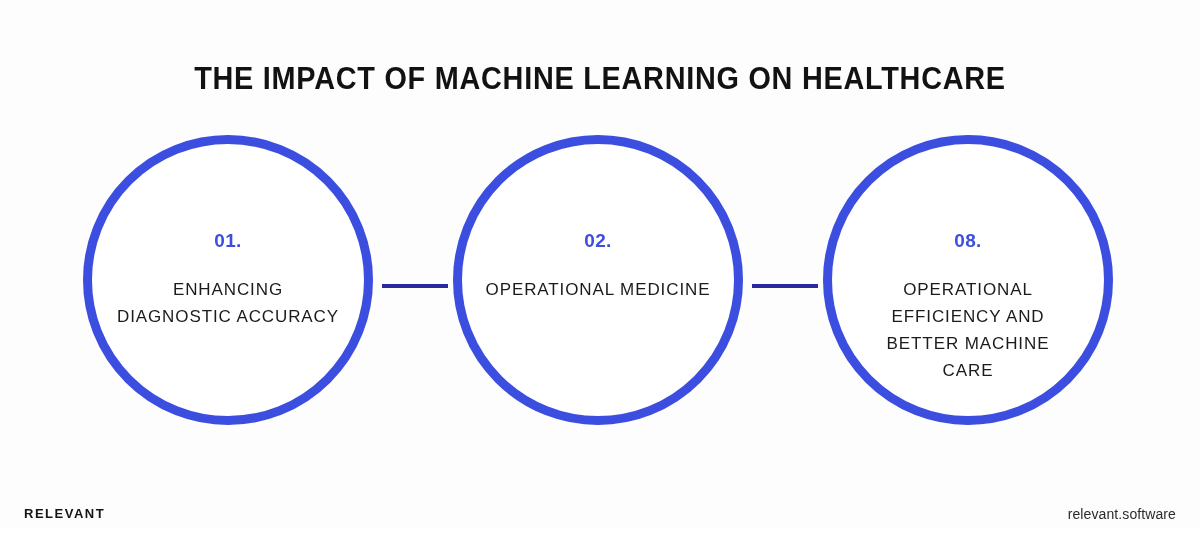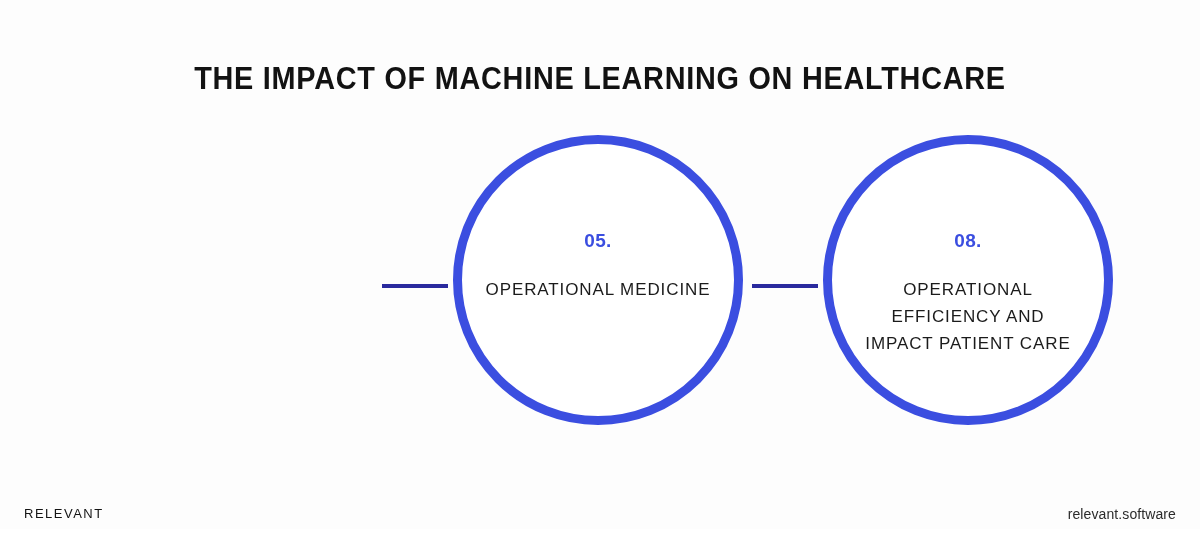--- a/index.html
+++ b/index.html
@@ -134,21 +134,21 @@
     width: 230px;
   }
   .step-label.narrow { width: 215px; }
 
   
   .footer-left {
     position: absolute;
     left: 24px;
     top: 506px;
     font-family: "Liberation Sans", sans-serif;
-    font-weight: normal;
+    font-weight: bold;
     font-size: 13px;
     letter-spacing: 1.5px;
     color: #141414;
   }
   .footer-right {
     position: absolute;
     right: 24px;
     top: 506px;
     font-family: "Liberation Sans", sans-serif;
     font-weight: normal;
@@ -160,35 +160,43 @@
 </head>
 <body>
 
 <div id="canvas">
 
   <h1 class="title">THE IMPACT OF MACHINE LEARNING ON HEALTHCARE</h1>
 
   <div class="connector c1"></div>
   <div class="connector c2"></div>
 
+  <div class="circle-wrap w1">
+    <div class="halo"></div>
+    <div class="ring"></div>
+    <div class="circle-content">
+      <div class="step-number">01.</div>
+      <div class="step-label">ENHANCING DIAGNOSTIC ACCURACY</div>
+    </div>
+  </div>
 
   <div class="circle-wrap w2">
     <div class="halo"></div>
     <div class="ring"></div>
     <div class="circle-content">
-      <div class="step-number">05.</div>
+      <div class="step-number">02.</div>
       <div class="step-label">OPERATIONAL MEDICINE</div>
     </div>
   </div>
 
   <div class="circle-wrap w3">
     <div class="halo"></div>
     <div class="ring"></div>
     <div class="circle-content">
       <div class="step-number">08.</div>
-      <div class="step-label narrow">OPERATIONAL EFFICIENCY AND IMPACT PATIENT CARE</div>
+      <div class="step-label narrow">OPERATIONAL EFFICIENCY AND BETTER MACHINE CARE</div>
     </div>
   </div>
 
   <div class="footer-left">RELEVANT</div>
   <div class="footer-right">relevant.software</div>
 
 </div>
 
 </body></html>

